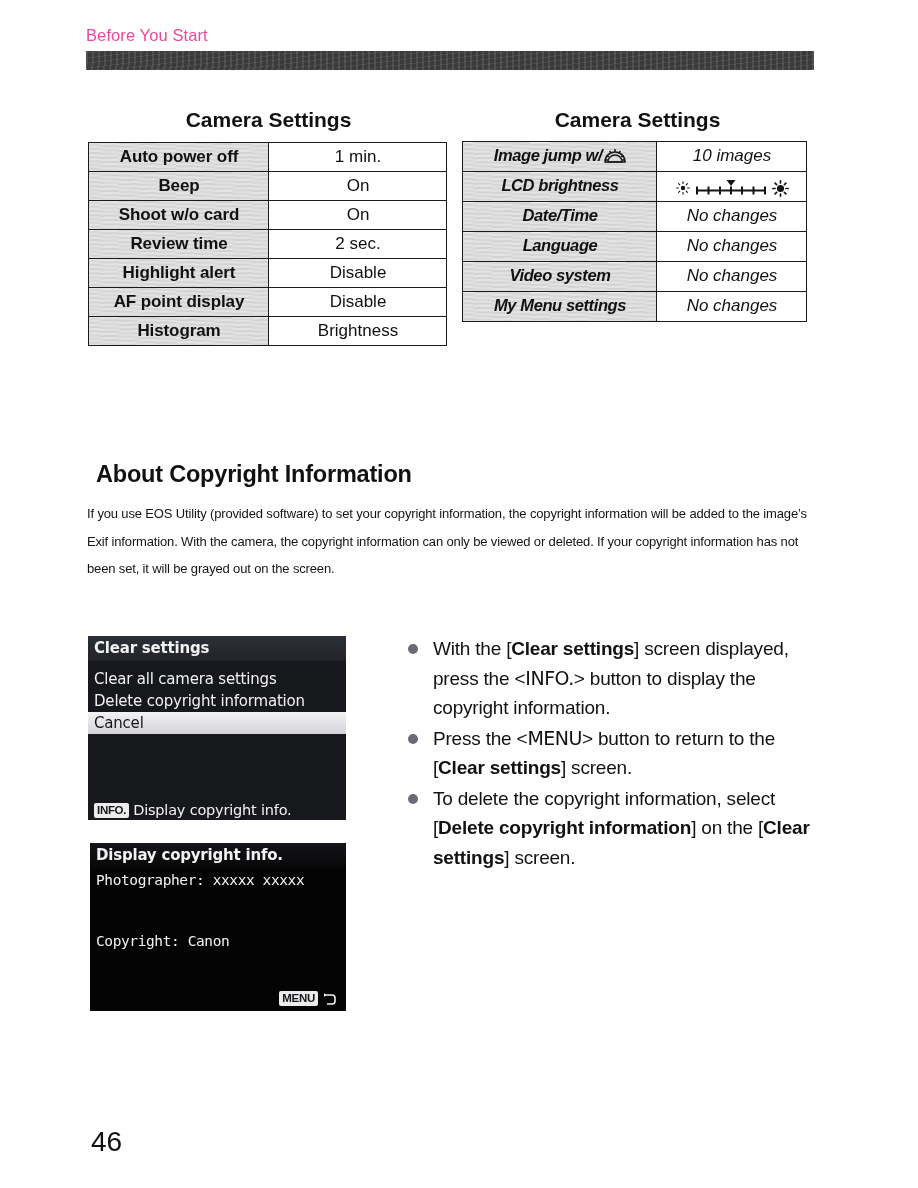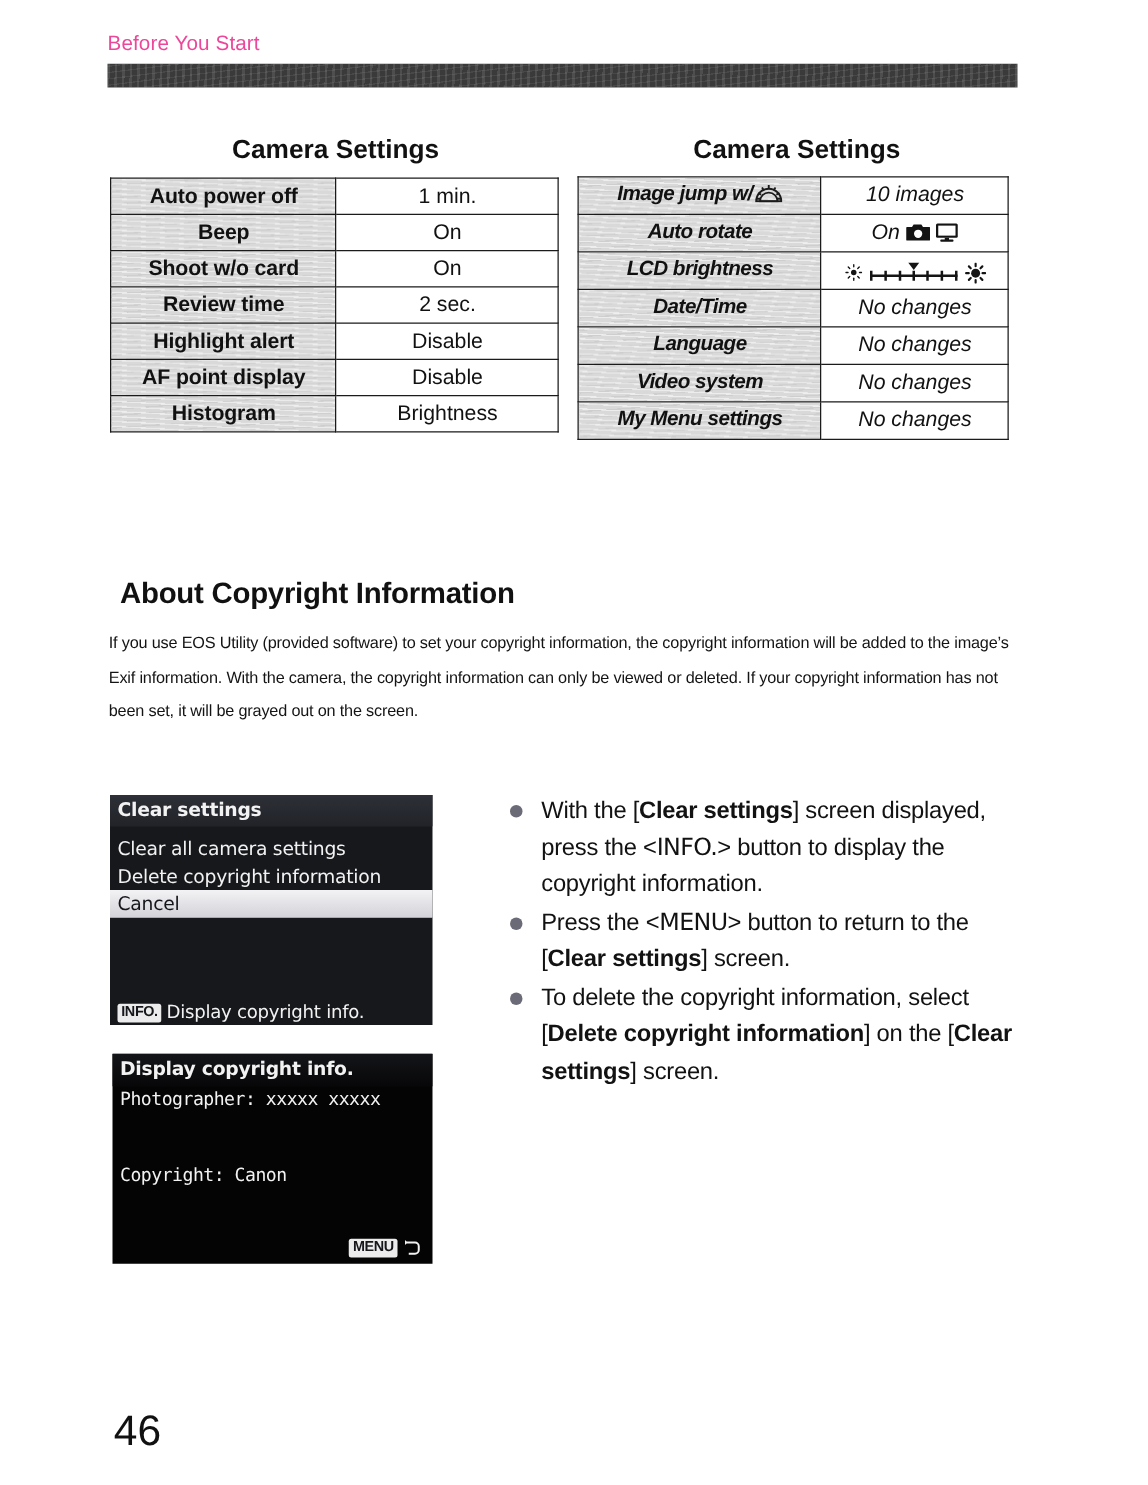--- a/index.html
+++ b/index.html
@@ -230,21 +230,21 @@
     background: #6b6b78;
   }
   #bullet-list b { font-weight: bold; }
   .btnface { font-family: "DejaVu Sans", sans-serif; letter-spacing: -0.5px; }
 
   
   #page-number {
     position: absolute;
     left: 91px;
     top: 1126px;
-    font-size: 34px;
+    font-size: 28px;
     color: #111;
   }
 </style>
 </head>
 <body>
 
 <div class="running-header">Before You Start</div>
 <div class="header-rule"></div>
 
 <div class="tbl-title" id="title-left">Camera Settings</div>
@@ -302,32 +302,20 @@
                 <line x1="11" y1="1" x2="11" y2="4"></line>
                 <line x1="5.6" y1="3" x2="7.2" y2="5.4"></line>
                 <line x1="16.4" y1="3" x2="14.8" y2="5.4"></line>
                 <line x1="2.4" y1="7.5" x2="5" y2="8.7"></line>
                 <line x1="19.6" y1="7.5" x2="17" y2="8.7"></line>
                 <line x1="1.4" y1="12" x2="4.1" y2="12"></line>
                 <line x1="20.6" y1="12" x2="17.9" y2="12"></line>
               </g>
             </svg></span></td>
         <td class="v"><span>10 images</span></td>
-      </tr>
-      <tr>
-        <td class="k"><span>Auto rotate</span></td>
-        <td class="v"><span>On</span><span class="ico ico-cam"><svg viewBox="0 0 19 15" width="19" height="15">
-              <path d="M0.6 3.6 h4 l1.3 -2 h6.2 l1.3 2 h5 a0.9 0.9 0 0 1 0.9 0.9 v9 a0.9 0.9 0 0 1 -0.9 0.9 h-17.8 a0.9 0.9 0 0 1 -0.9 -0.9 v-9 a0.9 0.9 0 0 1 0.9 -0.9 z" fill="#141414"></path>
-              <circle cx="9.5" cy="9" r="3.3" fill="#ffffff"></circle>
-            </svg></span><span class="ico ico-mon"><svg viewBox="0 0 19 16" width="19" height="16">
-              <rect x="0.8" y="0.8" width="17.4" height="11.4" rx="1.2" fill="#141414"></rect>
-              <rect x="2.6" y="2.5" width="13.8" height="8" fill="#ffffff"></rect>
-              <rect x="7.8" y="12.2" width="3.4" height="1.8" fill="#141414"></rect>
-              <rect x="4.2" y="13.6" width="10.6" height="1.8" rx="0.8" fill="#141414"></rect>
-            </svg></span></td>
       </tr>
       <tr>
         <td class="k"><span>LCD brightness</span></td>
         <td class="v"><span class="ico ico-sun-s"><svg viewBox="0 0 14 14" width="14" height="14">
               <circle cx="7" cy="7" r="2.2" fill="#141414"></circle>
               <g stroke="#141414" stroke-width="1.1" stroke-linecap="round">
                 <line x1="7" y1="0.8" x2="7" y2="2.4"></line>
                 <line x1="7" y1="11.6" x2="7" y2="13.2"></line>
                 <line x1="0.8" y1="7" x2="2.4" y2="7"></line>
                 <line x1="11.6" y1="7" x2="13.2" y2="7"></line>

